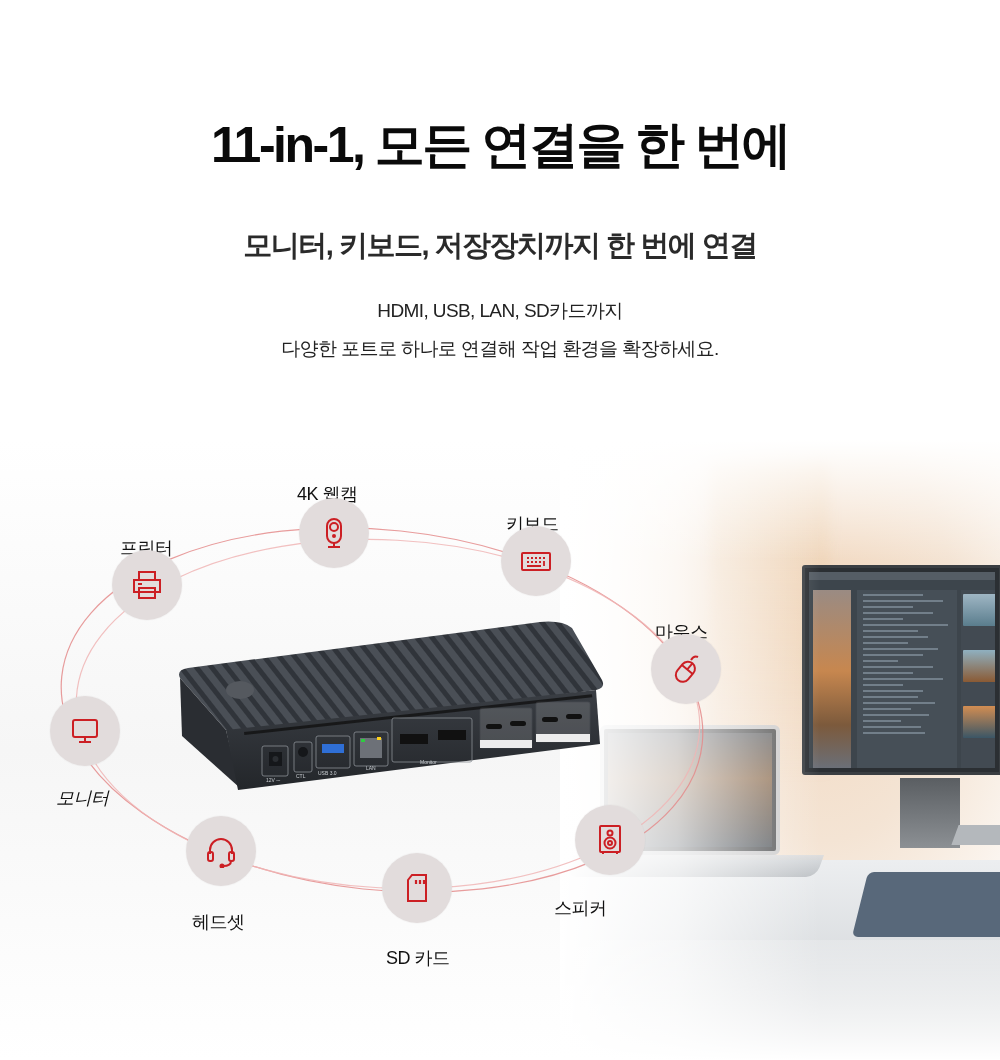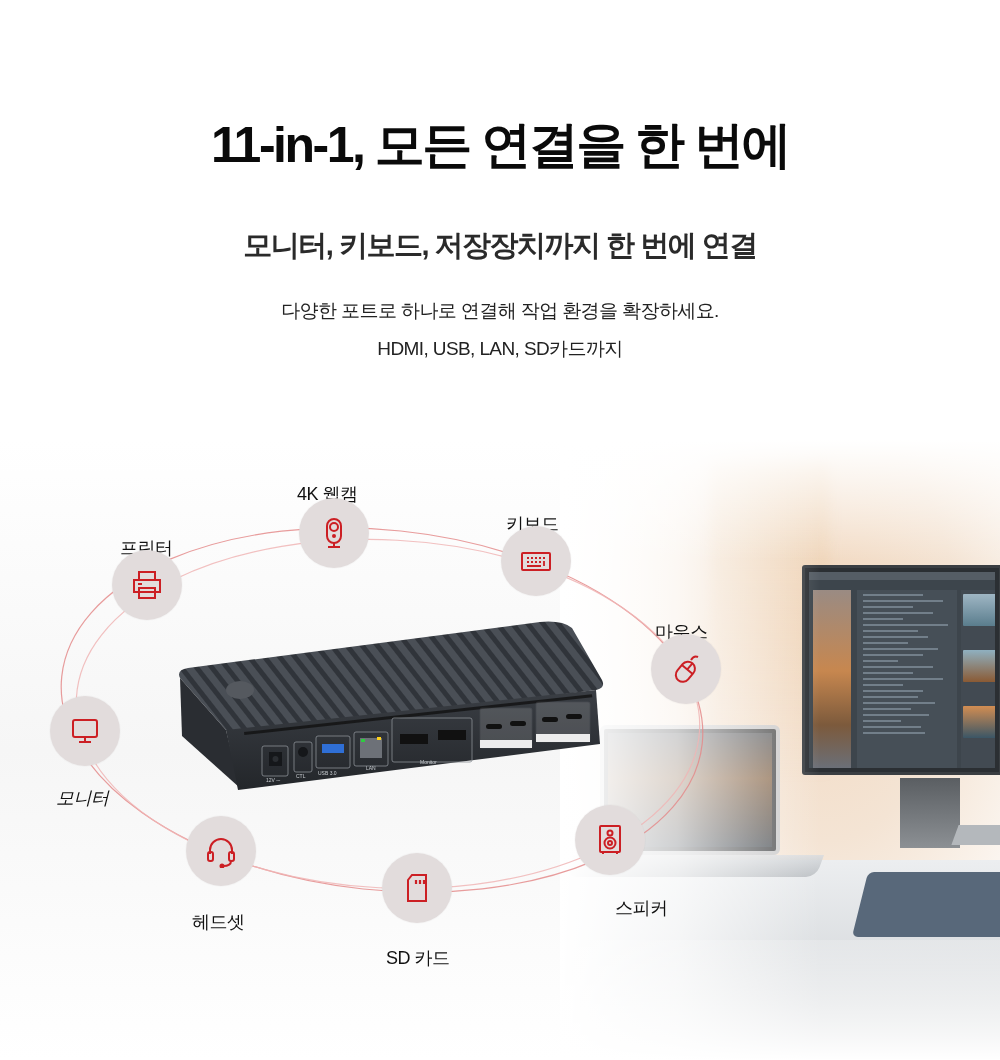--- a/index.html
+++ b/index.html
@@ -44,22 +44,22 @@
 
   
   .device { position: absolute; left: 170px; top: 618px; width: 440px; height: 180px; }
 </style>
 </head>
 <body>
 
 <h1 class="title">11-in-1, 모든 연결을 한 번에</h1>
 <h2 class="subtitle">모니터, 키보드, 저장장치까지 한 번에 연결</h2>
 <div class="desc">
+  <div>HDMI, USB, LAN, SD카드까지</div>
   <div>다양한 포트로 하나로 연결해 작업 환경을 확장하세요.</div>
-  <div>HDMI, USB, LAN, SD카드까지</div>
 </div>
 
 <div class="left-haze"></div>
 <div class="photo">
   <div class="glow"></div>
   <div class="window-light"></div>
   <div class="desk"></div>
   <div class="laptop">
       <div class="screen"></div>
     </div>
@@ -207,21 +207,21 @@
 <div class="node" style="left:651px;top:634px;">
   <svg viewBox="0 0 34 34" fill="none" stroke="#cc1f24" stroke-width="2">
     <g transform="rotate(40 17 19)">
       <rect x="10" y="9" width="14" height="22" rx="7"></rect>
       <path d="M10 17 H24 M17 9 V17"></path>
     </g>
     <path d="M22 8 Q25 3 29 5"></path>
   </svg>
 </div>
 
-<div class="node-label" style="left:615px;top:880px;">스피커</div>
+<div class="node-label" style="left:554px;top:880px;">스피커</div>
 <div class="node" style="left:575px;top:805px;">
   <svg viewBox="0 0 34 34" fill="none" stroke="#cc1f24" stroke-width="2">
     <rect x="7" y="3" width="20" height="26" rx="1"></rect>
     <circle cx="17" cy="10" r="2.5"></circle>
     <circle cx="17" cy="20" r="5.5"></circle>
     <circle cx="17" cy="20" r="2"></circle>
     <path d="M10 29v2 M24 29v2"></path>
   </svg>
 </div>
 

